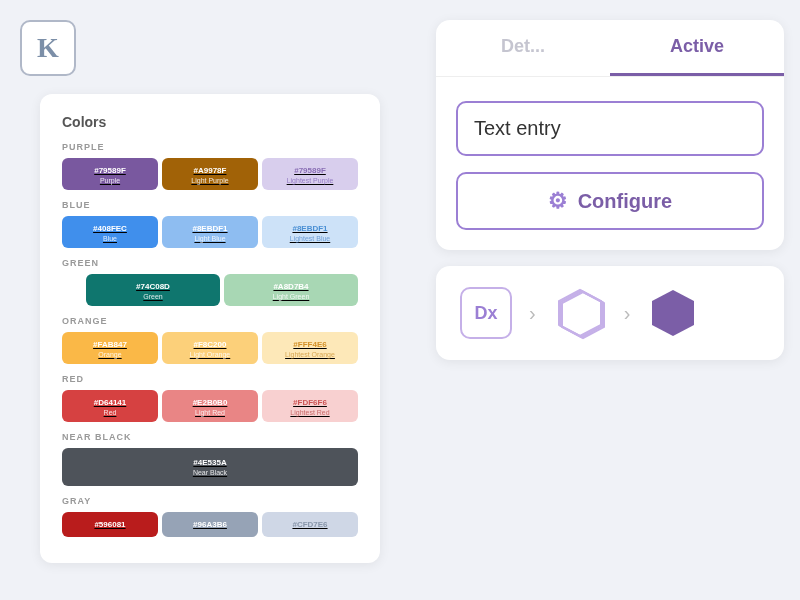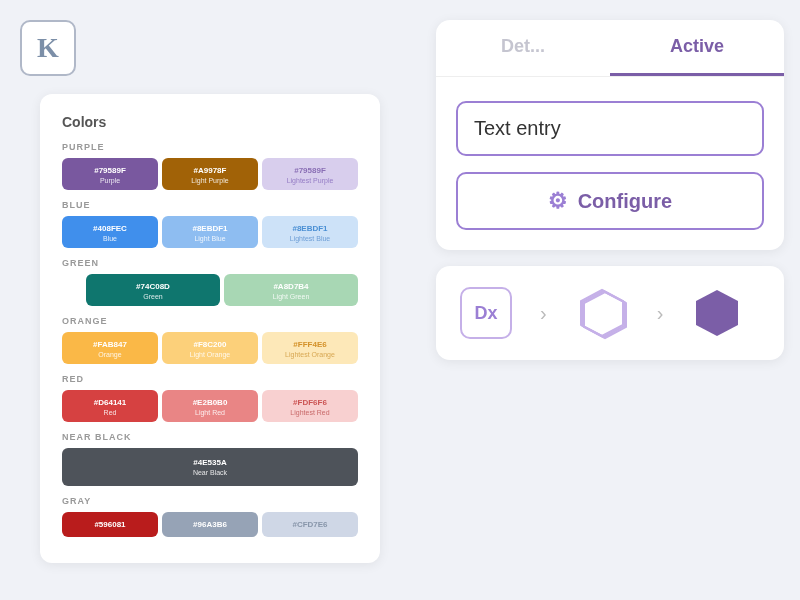--- a/index.html
+++ b/index.html
@@ -67,20 +67,21 @@
       letter-spacing: 1px;
       color: #999;
       margin-bottom: 6px;
       margin-top: 10px;
     }
 
     .color-row {
       display: flex;
       gap: 4px;
       margin-bottom: 6px;
+      text-decoration: underline;
     }
 
     .color-swatch {
       flex: 1;
       border-radius: 6px;
       padding: 8px 6px 6px;
       display: flex;
       flex-direction: column;
       align-items: center;
     }
@@ -180,21 +181,21 @@
     }
 
     
     .pipeline-card {
       background: #fff;
       border-radius: 14px;
       box-shadow: 0 2px 12px rgba(0,0,0,0.07);
       padding: 20px 24px;
       display: flex;
       align-items: center;
-      gap: 28px;
+      gap: 17px;
     }
 
     .dx-box {
       width: 52px;
       height: 52px;
       border: 2px solid #c5b0e8;
       border-radius: 10px;
       display: flex;
       align-items: center;
       justify-content: center;

